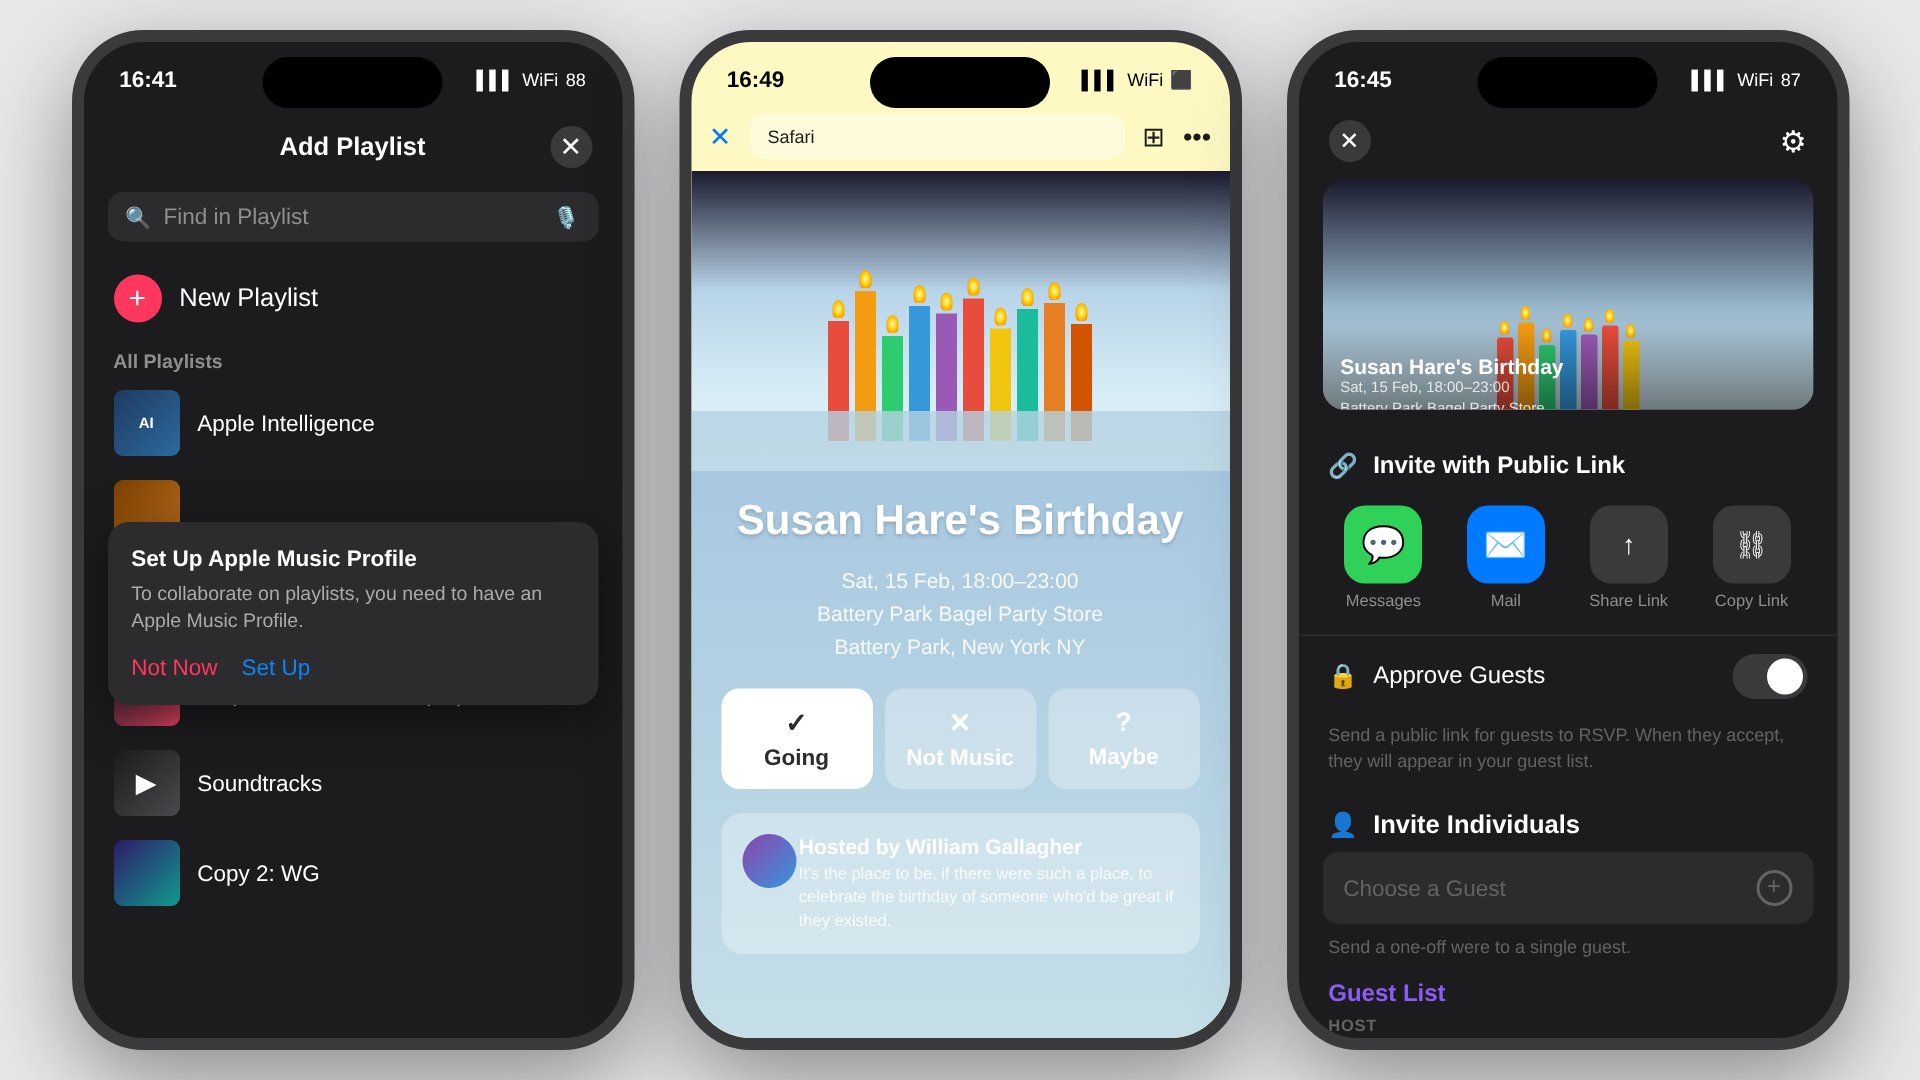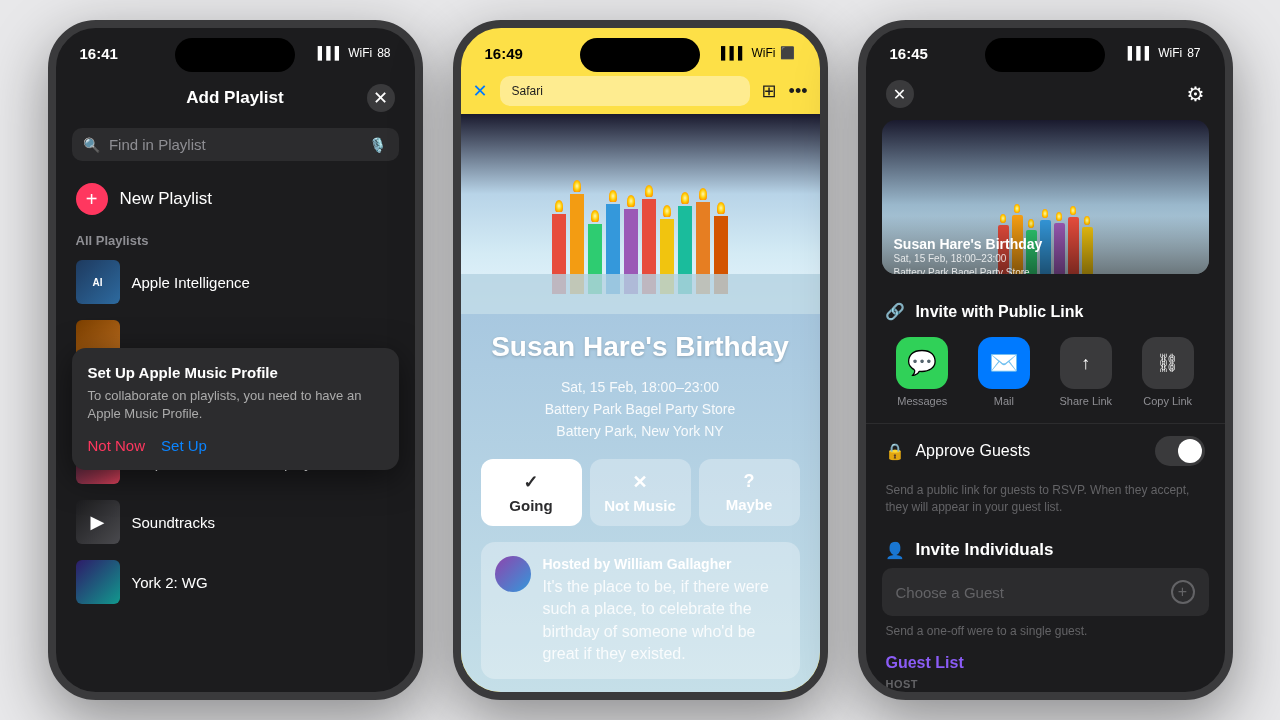--- a/index.html
+++ b/index.html
@@ -323,40 +323,40 @@
       gap: 4px;
     }
     .rsvp-icon {
       font-size: 18px;
     }
     .hosted-card {
       background: rgba(255,255,255,0.3);
       border-radius: 14px;
       padding: 14px;
       display: flex;
-      gap: 12px;
+      gap: 2px;
     }
     .host-avatar {
       width: 36px;
       height: 36px;
       border-radius: 50%;
       background: linear-gradient(135deg, #8e44ad, #3498db);
       flex-shrink: 0;
     }
     .host-text {
       flex: 1;
     }
     .host-label {
       font-size: 14px;
       font-weight: 600;
       color: #fff;
       margin-bottom: 4px;
     }
     .host-desc {
-      font-size: 16px;
+      font-size: 11px;
       color: rgba(255,255,255,0.85);
       line-height: 1.4;
     }
 
     
     .phone3 {
       background: #1c1c1e;
     }
     .p3-header {
       display: flex;
@@ -629,36 +629,36 @@
         <span class="playlist-name">Sequences Shortened play</span>
       </div>
       <div class="playlist-item">
         <div class="playlist-thumb thumb-sound">
           <span style="color:#fff;font-size:18px;">▶</span>
         </div>
         <span class="playlist-name">Soundtracks</span>
       </div>
       <div class="playlist-item">
         <div class="playlist-thumb thumb-wales"></div>
-        <span class="playlist-name">York 2: WG</span>
+        <span class="playlist-name">Copy 2: WG</span>
       </div>
     </div>
 
     <div class="tooltip-popup">
       <div class="tooltip-title">Set Up Apple Music Profile</div>
       <div class="tooltip-desc">To collaborate on playlists, you need to have an Apple Music Profile.</div>
       <div class="tooltip-actions">
         <span class="tooltip-btn-secondary">Not Now</span>
         <span class="tooltip-btn-primary">Set Up</span>
       </div>
     </div>
   </div>
 </div>
 
-<div class="phone phone2" style="background:#fde047;">
+<div class="phone phone2" style="background:#fef9c3;">
   <div class="dynamic-island"></div>
   <div class="status-bar" style="background:transparent;">
     <span class="status-time" style="color:#000;">16:49</span>
     <div class="status-icons" style="color:#000;">
       <span>▌▌▌</span>
       <span>WiFi</span>
       <span>⬛</span>
     </div>
   </div>
 

